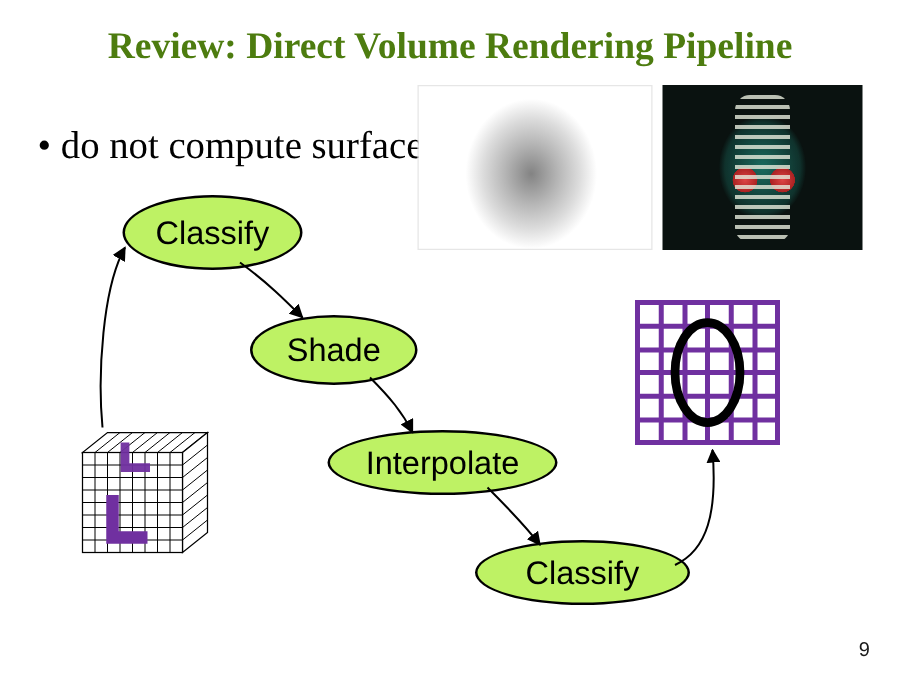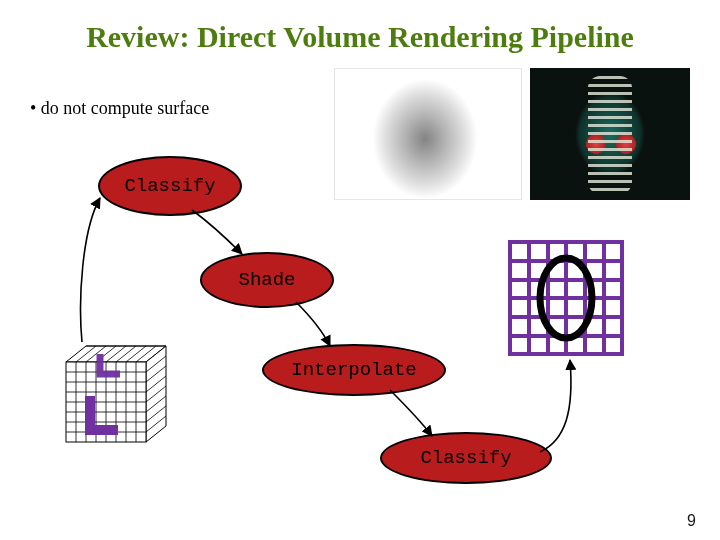--- a/index.html
+++ b/index.html
@@ -19,37 +19,37 @@
     width: 100%;
     text-align: center;
     font-size: 30px;
     font-weight: bold;
     color: #4d7c0f;
   }
   .bullet {
     position: absolute;
     top: 98px;
     left: 30px;
-    font-size: 18px;
+    font-size: 31px;
     color: #000;
   }
   .bullet::before {
     content: "• ";
     color: #000;
   }
   .node {
     position: absolute;
     border: 2px solid #000;
     border-radius: 50%;
-    background: #b91c1c;
+    background: #bef264;
     display: flex;
     align-items: center;
     justify-content: center;
-    font-family: Liberation Mono, monospace;
-    font-size: 19px;
+    font-family: Liberation Sans, sans-serif;
+    font-size: 26px;
     text-align: center;
   }
   .classify { top: 156px; left: 98px;  width: 140px; height: 56px; }
   .shade    { top: 252px; left: 200px; width: 130px; height: 52px; text-align: center; }
   .interp   { top: 344px; left: 262px; width: 180px; height: 48px; align-items: center; }
   .composite{ top: 432px; left: 380px; width: 168px; height: 48px; }
 
   
   .img-skull {
     position: absolute;

